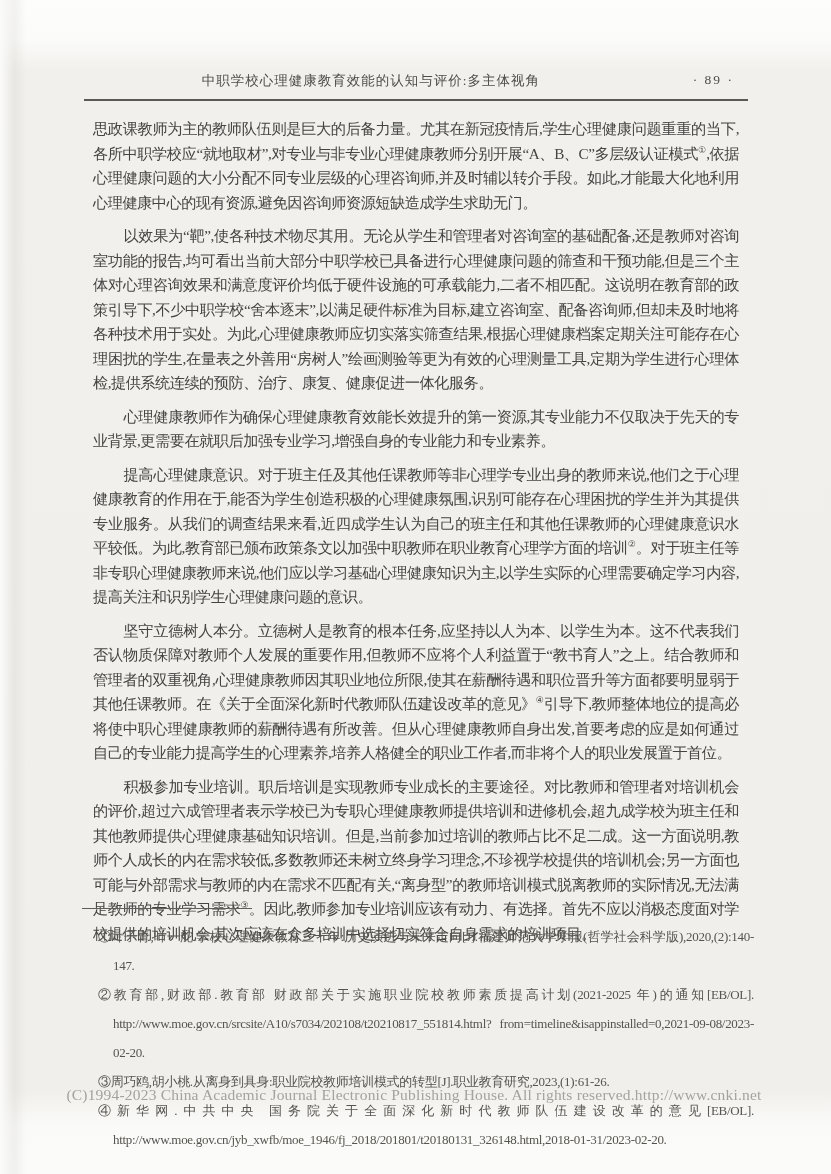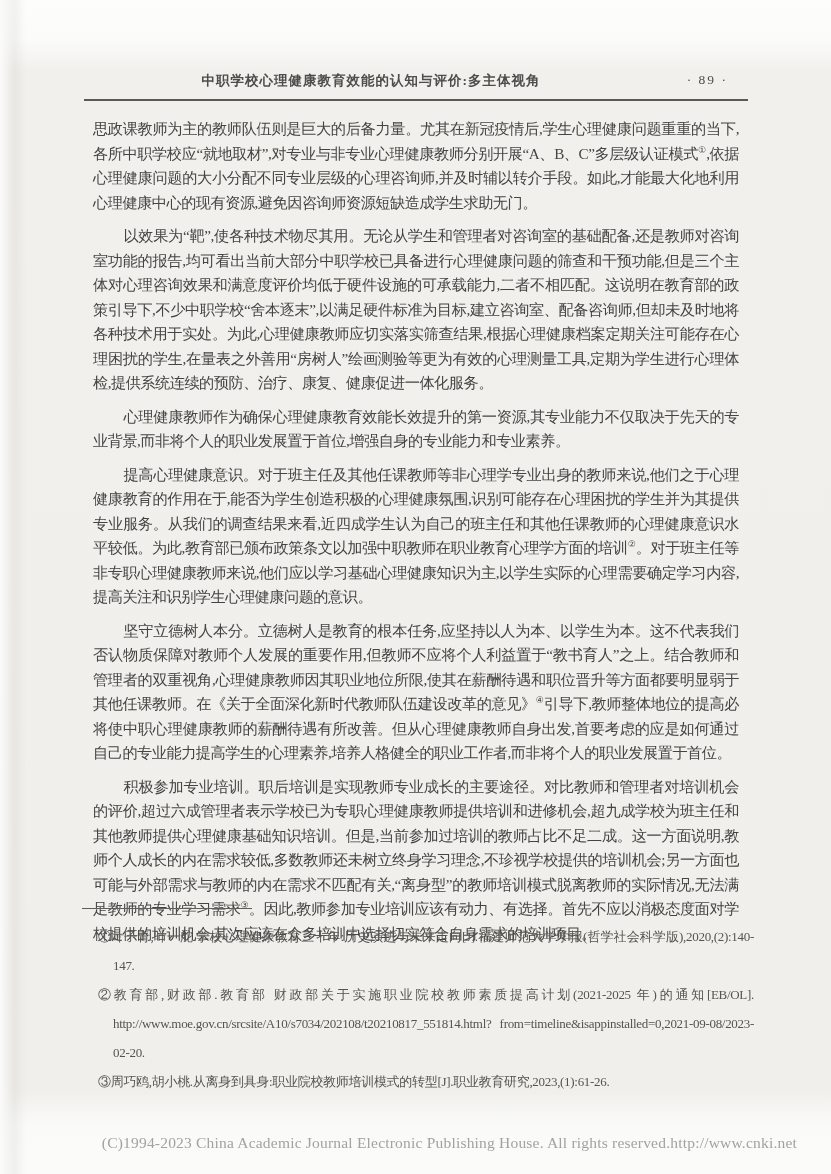--- a/index.html
+++ b/index.html
@@ -20,25 +20,25 @@
     content:"";position:absolute;left:0;top:0;bottom:0;width:26px;
     background:linear-gradient(90deg,#fbfbfa 0%, rgba(190,188,182,0.18) 55%, rgba(0,0,0,0) 100%);
     pointer-events:none;
   }
   .page-header{
     position:absolute;left:84px;top:72px;width:664px;height:22px;
     color:#4b4b49;
   }
   .running-title{
     position:absolute;left:0;right:90px;text-align:center;
-    font-size:13.5px;letter-spacing:1px;font-weight:700;color:#4e4d4b;
+    font-size:13.5px;letter-spacing:1px;font-weight:400;color:#4e4d4b;
     white-space:nowrap;
   }
   .page-number{
-    position:absolute;right:20px;top:0;
+    position:absolute;right:14px;top:0;
     font-size:13.5px;letter-spacing:2px;color:#4e4d4b;
   }
   .header-rule{
     position:absolute;left:84px;top:99px;width:664px;height:0;
     border-top:2px solid #59585527;
     border-top:2px solid #5a5955;
   }
   .article-body{
     position:absolute;left:84px;top:108px;width:664px;
     font-size:15.2px;line-height:24.5px;letter-spacing:-0.5px;
@@ -59,55 +59,56 @@
     position:absolute;left:82px;top:908px;width:170px;height:0;
     border-top:1.6px solid #5f5e5a;
   }
   .footnotes{
     position:absolute;left:84px;top:922px;width:670px;
     font-size:13px;line-height:29px;letter-spacing:-0.3px;
     color:#55544f;text-align:justify;
   }
   .footnotes p{margin:0;padding-left:29px;text-indent:-15px;}
   .cnki-footer{
-    position:absolute;left:31px;right:34px;top:1134px;
-    display:flex;justify-content:flex-end;align-items:baseline;
+    position:absolute;left:31px;right:34px;top:1086px;
+    display:flex;justify-content:center;align-items:baseline;
     font-size:15.5px;color:#a3a29e;letter-spacing:0.2px;
     font-family:"Liberation Serif", serif;
   }
 </style>
 </head>
 <body>
 
 <div class="page">
 
   <header class="page-header">
     <div class="running-title">中职学校心理健康教育效能的认知与评价:多主体视角</div>
     <div class="page-number">· 89 ·</div>
   </header>
 
   <div class="header-rule"></div>
 
   <main class="article-body">
 
   <p class="para">思政课教师为主的教师队伍则是巨大的后备力量。尤其在新冠疫情后,学生心理健康问题重重的当下,各所中职学校应“就地取材”,对专业与非专业心理健康教师分别开展“A、B、C”多层级认证模式<sup class="fnref">①</sup>,依据心理健康问题的大小分配不同专业层级的心理咨询师,并及时辅以转介手段。如此,才能最大化地利用心理健康中心的现有资源,避免因咨询师资源短缺造成学生求助无门。</p>
       <p class="para indent">以效果为“靶”,使各种技术物尽其用。无论从学生和管理者对咨询室的基础配备,还是教师对咨询室功能的报告,均可看出当前大部分中职学校已具备进行心理健康问题的筛查和干预功能,但是三个主体对心理咨询效果和满意度评价均低于硬件设施的可承载能力,二者不相匹配。这说明在教育部的政策引导下,不少中职学校“舍本逐末”,以满足硬件标准为目标,建立咨询室、配备咨询师,但却未及时地将各种技术用于实处。为此,心理健康教师应切实落实筛查结果,根据心理健康档案定期关注可能存在心理困扰的学生,在量表之外善用“房树人”绘画测验等更为有效的心理测量工具,定期为学生进行心理体检,提供系统连续的预防、治疗、康复、健康促进一体化服务。</p>
-      <p class="para indent">心理健康教师作为确保心理健康教育效能长效提升的第一资源,其专业能力不仅取决于先天的专业背景,而非将个人的职业发展置于首位,增强自身的专业能力和专业素养。</p>
+      <p class="para indent">心理健康教师作为确保心理健康教育效能长效提升的第一资源,其专业能力不仅取决于先天的专业背景,更需要在就职后加强专业学习,增强自身的专业能力和专业素养。</p>
       <p class="para indent">提高心理健康意识。对于班主任及其他任课教师等非心理学专业出身的教师来说,他们之于心理健康教育的作用在于,能否为学生创造积极的心理健康氛围,识别可能存在心理困扰的学生并为其提供专业服务。从我们的调查结果来看,近四成学生认为自己的班主任和其他任课教师的心理健康意识水平较低。为此,教育部已颁布政策条文以加强中职教师在职业教育心理学方面的培训<sup class="fnref">②</sup>。对于班主任等非专职心理健康教师来说,他们应以学习基础心理健康知识为主,以学生实际的心理需要确定学习内容,提高关注和识别学生心理健康问题的意识。</p>
       <p class="para indent">坚守立德树人本分。立德树人是教育的根本任务,应坚持以人为本、以学生为本。这不代表我们否认物质保障对教师个人发展的重要作用,但教师不应将个人利益置于“教书育人”之上。结合教师和管理者的双重视角,心理健康教师因其职业地位所限,使其在薪酬待遇和职位晋升等方面都要明显弱于其他任课教师。在《关于全面深化新时代教师队伍建设改革的意见》<sup class="fnref">④</sup>引导下,教师整体地位的提高必将使中职心理健康教师的薪酬待遇有所改善。但从心理健康教师自身出发,首要考虑的应是如何通过自己的专业能力提高学生的心理素养,培养人格健全的职业工作者,而非将个人的职业发展置于首位。</p>
       <p class="para indent">积极参加专业培训。职后培训是实现教师专业成长的主要途径。对比教师和管理者对培训机会的评价,超过六成管理者表示学校已为专职心理健康教师提供培训和进修机会,超九成学校为班主任和其他教师提供心理健康基础知识培训。但是,当前参加过培训的教师占比不足二成。这一方面说明,教师个人成长的内在需求较低,多数教师还未树立终身学习理念,不珍视学校提供的培训机会;另一方面也可能与外部需求与教师的内在需求不匹配有关,“离身型”的教师培训模式脱离教师的实际情况,无法满足教师的专业学习需求<sup class="fnref">③</sup>。因此,教师参加专业培训应该有动力、有选择。首先不应以消极态度面对学校提供的培训机会,其次应该在众多培训中选择切实符合自身需求的培训项目。</p>
     </main>
 
   <div class="footnote-separator"></div>
 
   <section class="footnotes">
 
   <p>①叶子青,叶一舵.学校心理健康教育三十年:历史演进与未来走向[J].福建师范大学学报(哲学社会科学版),2020,(2):140-147.</p>
       <p>②教育部,财政部.教育部 财政部关于实施职业院校教师素质提高计划(2021-2025 年)的通知[EB/OL]. http://www.moe.gov.cn/srcsite/A10/s7034/202108/t20210817_551814.html? from=timeline&amp;isappinstalled=0,2021-09-08/2023-02-20.</p>
       <p>③周巧鸥,胡小桃.从离身到具身:职业院校教师培训模式的转型[J].职业教育研究,2023,(1):61-26.</p>
+      <p>④新华网.中共中央 国务院关于全面深化新时代教师队伍建设改革的意见[EB/OL]. http://www.moe.gov.cn/jyb_xwfb/moe_1946/fj_2018/201801/t20180131_326148.html,2018-01-31/2023-02-20.</p>
     </section>
 
   <footer class="cnki-footer">
     <span>(C)1994-2023 China Academic Journal Electronic Publishing House. All rights reserved.</span>
     <span>http://www.cnki.net</span>
   </footer>
 
 </div>
 
 </body></html>

